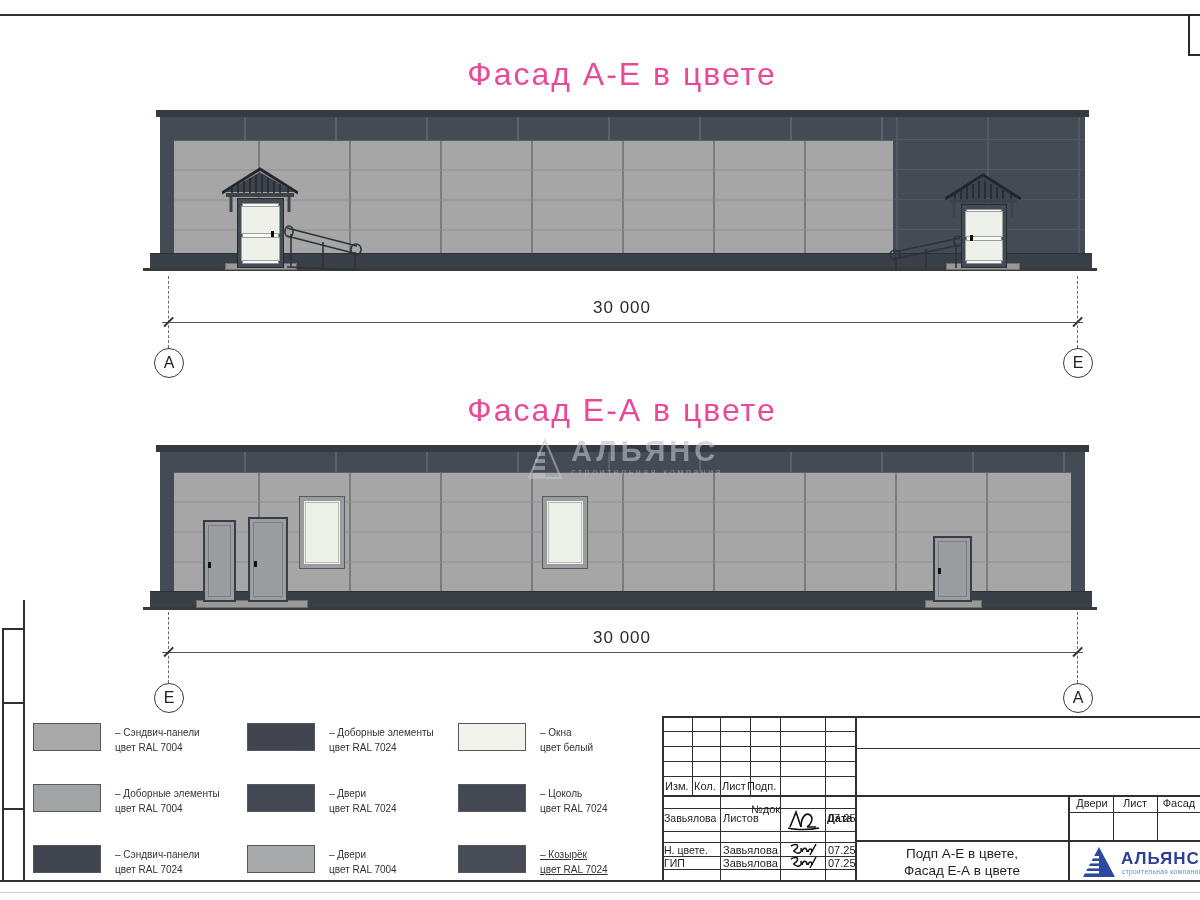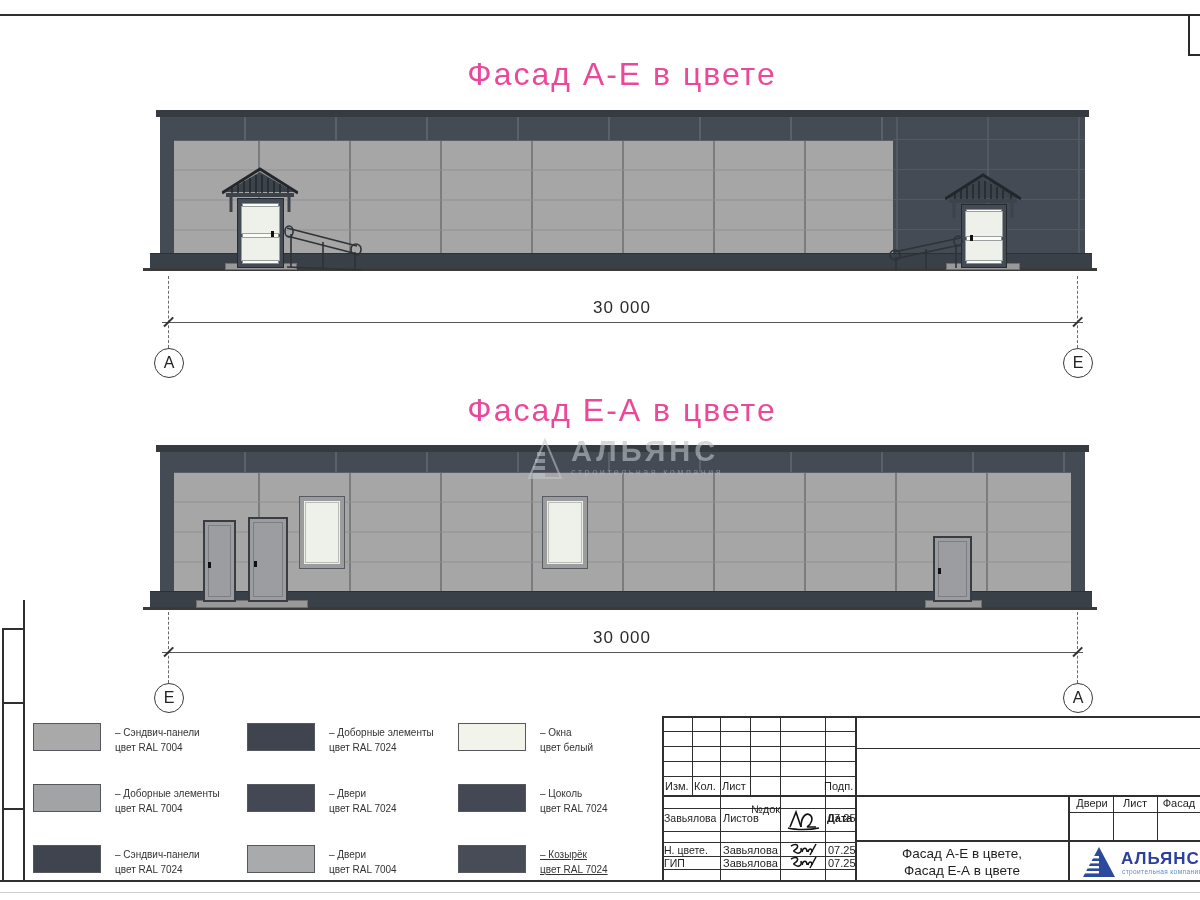--- a/index.html
+++ b/index.html
@@ -271,21 +271,21 @@
   <div class="ln" style="left:780px;top:716px;width:1.2px;height:165px;"></div>
   <div class="ln" style="left:825px;top:716px;width:1.2px;height:165px;"></div>
   <div class="ln" style="left:1068px;top:795px;width:1.6px;height:86px;"></div>
   <div class="ln" style="left:1113px;top:795px;width:1.2px;height:45px;"></div>
   <div class="ln" style="left:1157px;top:795px;width:1.2px;height:45px;"></div>
 
   <div class="tb-text tb-head" style="left:665px;top:780px;">Изм.</div>
   <div class="tb-text tb-head" style="left:694px;top:780px;">Кол.</div>
   <div class="tb-text tb-head" style="left:722px;top:780px;">Лист</div>
   <div class="tb-text tb-head" style="left:751px;top:803px;">№док</div>
-  <div class="tb-text tb-head" style="left:824px;top:780px;">Подп.</div>
+  <div class="tb-text tb-head" style="left:747px;top:780px;">Подп.</div>
   <div class="tb-text tb-head" style="left:827px;top:812px;font-weight:bold;">Дата</div>
 
   <div class="tb-text" style="left:664px;top:812px;font-size:10.5px;">Завьялова</div>
   <div class="tb-text" style="left:723px;top:812px;">Листов</div>
   <svg class="abs" style="left:786px;top:809px;" width="36" height="22">
     <g fill="none" stroke="#111" stroke-width="1.6">
       <path d="M4,18 L10,3 L15,18"></path>
       <path d="M15,18 C15,8 20,3 24,6 C28,9 25,16 21,18 L30,18"></path>
       <path d="M2,19 C10,21 24,21 33,19"></path>
     </g>
@@ -312,21 +312,21 @@
       <path d="M28,2 L22,13"></path>
     </g>
   </svg>
   <div class="tb-text" style="left:828px;top:857px;">07.25</div>
 
   <div class="tb-text" style="left:1072px;top:797px;width:40px;text-align:center;">Двери</div>
   <div class="tb-text" style="left:1115px;top:797px;width:40px;text-align:center;">Лист</div>
   <div class="tb-text" style="left:1159px;top:797px;width:40px;text-align:center;">Фасад</div>
 
   <div class="docname" style="left:857px;top:845px;width:210px;">
-    <span>Фасад А-Е в цвете,</span><br>
+    <span>Подп А-Е в цвете,</span><br>
     <span>Фасад Е-А в цвете</span>
   </div>
 
   <svg class="abs" style="left:1082px;top:845px;" width="34" height="34">
     <polygon points="17,2 33,32 1,32" fill="#2b4a9e"></polygon>
     <g fill="#ffffff">
       <rect x="9" y="11" width="8" height="2.4"></rect>
       <rect x="7" y="16" width="10" height="2.4"></rect>
       <rect x="5" y="21" width="12" height="2.4"></rect>
       <rect x="3" y="26" width="14" height="2.4"></rect>

